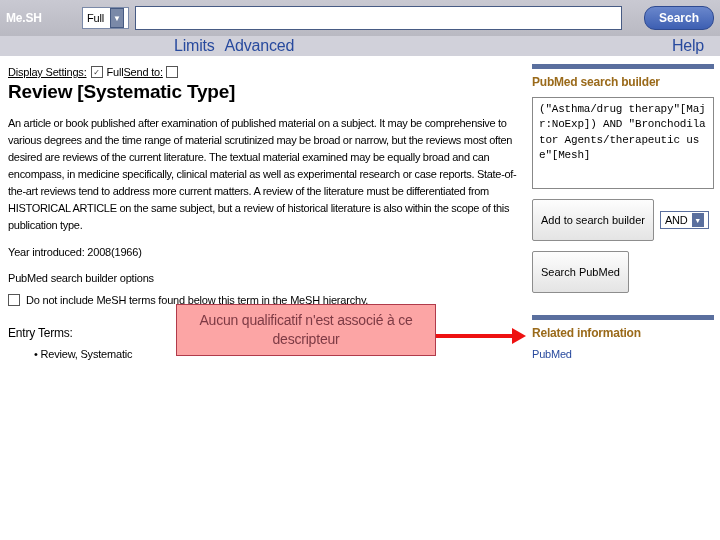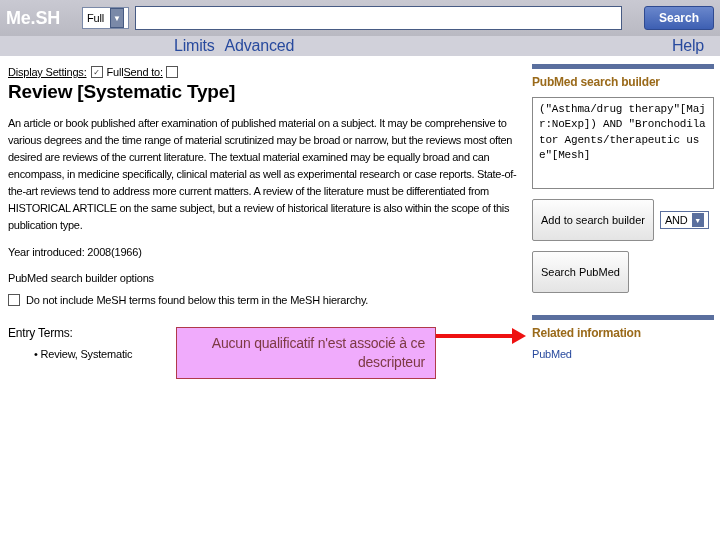--- a/index.html
+++ b/index.html
@@ -15,21 +15,21 @@
   .top-bar {
     background: linear-gradient(#c9c9d2,#b9b9c2);
     height: 36px;
     display: flex;
     align-items: center;
     padding: 0 6px;
     gap: 6px;
   }
   .logo {
     color: #fff;
-    font-size: 18px;
+    font-size: 12px;
     font-weight: bold;
     min-width: 70px;
   }
   .db-select {
     background: #fff;
     border: 1px solid #7a89a8;
     padding: 2px 4px;
     height: 22px;
     display: flex;
     align-items: center;
@@ -47,21 +47,21 @@
   .search-input {
     flex: 1;
     height: 24px;
     border: 1px solid #475b84;
     background: #fff;
   }
   .search-btn {
     background: linear-gradient(#6a87cc,#3d5fb2);
     color: #fff;
     border: 1px solid #2f4a90;
-    border-radius: 3px;
+    border-radius: 11px;
     height: 24px;
     padding: 0 14px;
     font-weight: bold;
     font-size: 12px;
     margin-left: 16px;
   }
   .sub-bar {
     background: #d1d1da;
     height: 20px;
     display: flex;
@@ -94,30 +94,30 @@
     font-stretch: condensed; letter-spacing: -0.3px;
   }
   .year-intro { font-size: 11px; margin: 10px 0 14px 0; }
   .options-title { font-size: 11px; margin: 14px 0 10px 0; }
   .chk-row { display: flex; align-items: center; gap: 6px; font-size: 11px; margin-bottom: 14px; }
   .chk { width: 12px; height: 12px; border: 1px solid #555; background: #fff; }
   .entry-title { font-size: 12px; margin: 20px 0 8px 0; }
   .bullet { margin-left: 26px; font-size: 11px; }
   .callout {
     position: absolute;
-    left: 176px; top: 327px;
+    left: 176px; top: 304px;
     width: 260px;
     border: 1px solid #b03a4a;
-    background: #f0abfc;
+    background: #fca5a5;
     padding: 6px 10px;
     color: #7d3a44;
     font-family: "Comic Sans MS", cursive, sans-serif;
     font-size: 14px;
     line-height: 1.35;
-    text-align: right;
+    text-align: center;
   }
   .arrow-annot {
     position: absolute;
     left: 436px; top: 330px;
     width: 90px; height: 12px;
   }
   .arrow-line {
     position: absolute;
     left: 0; top: 4px;
     width: 78px; height: 4px;

